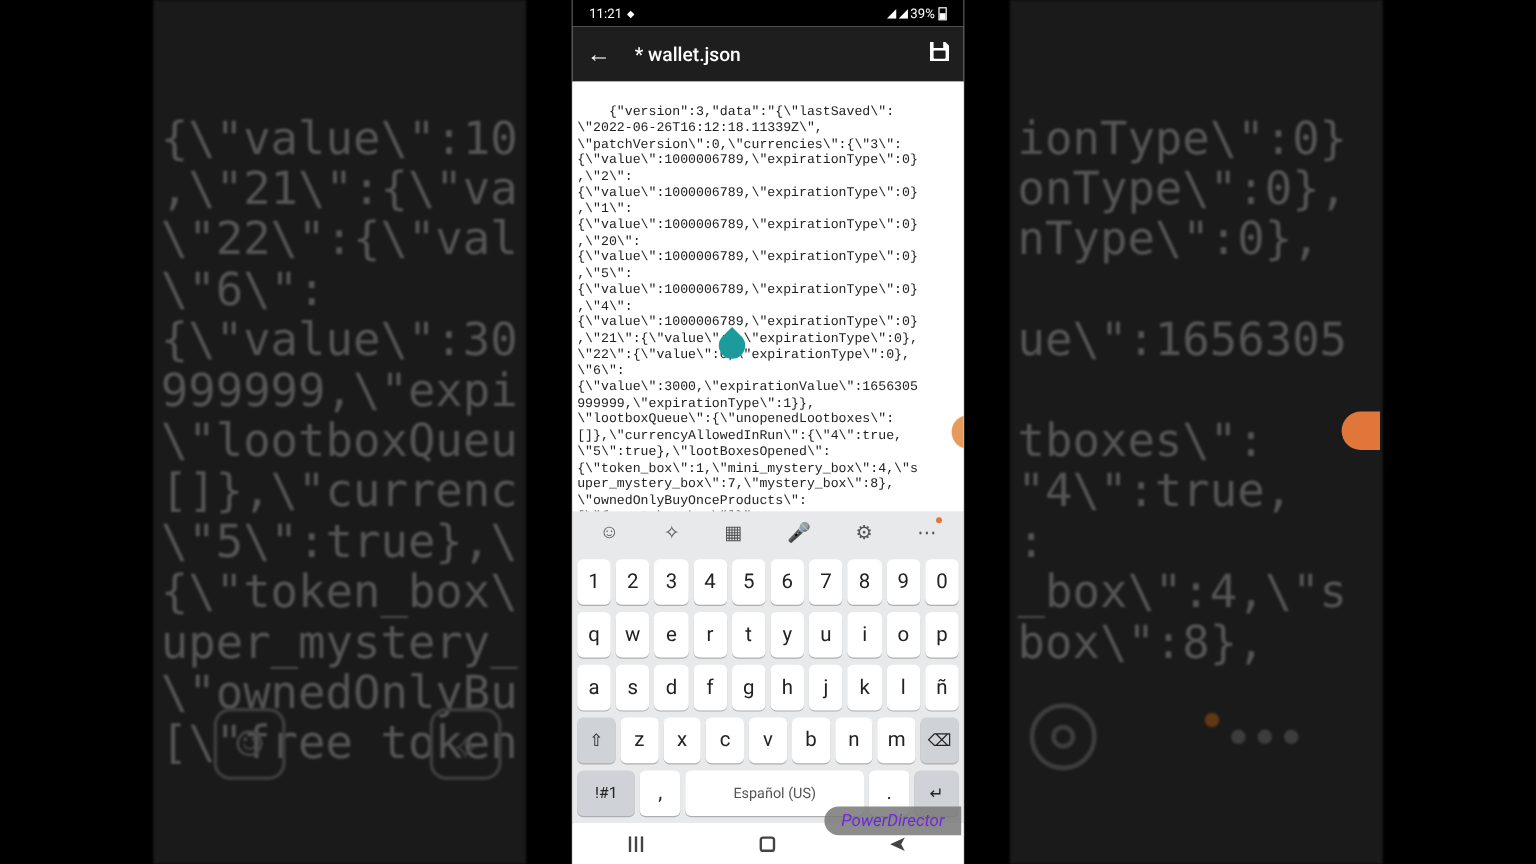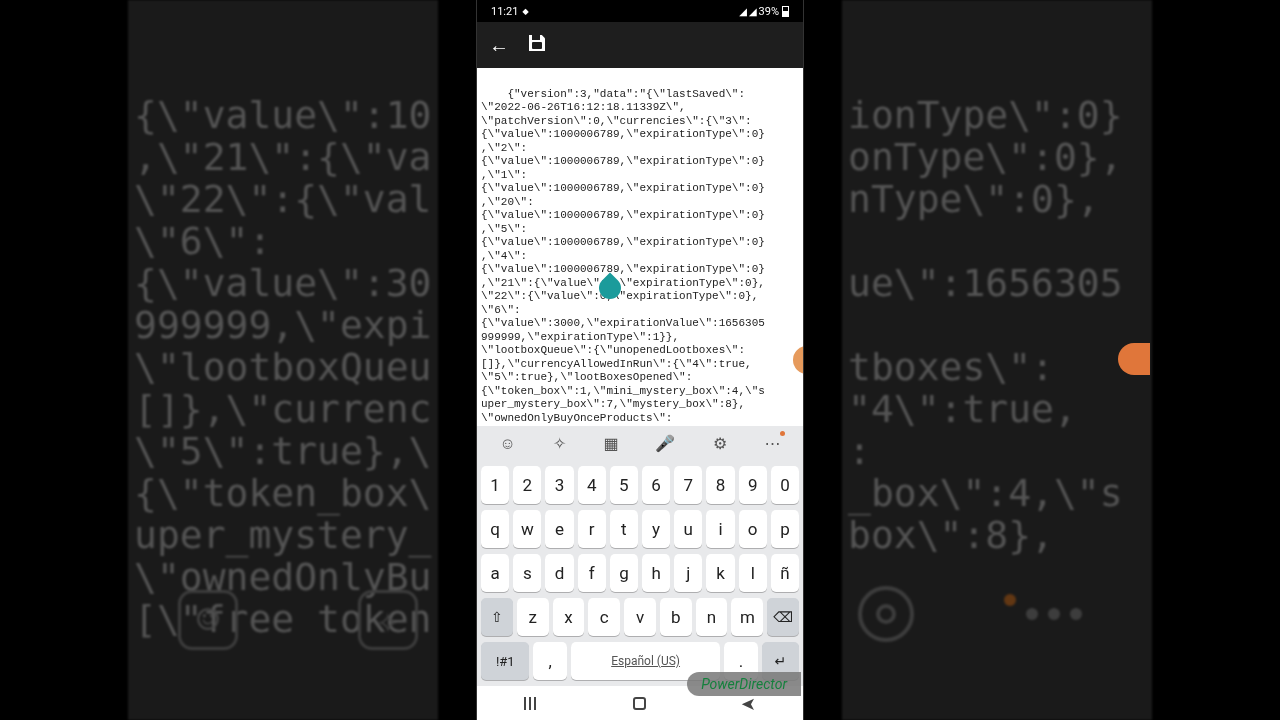--- a/index.html
+++ b/index.html
@@ -182,21 +182,21 @@
     flex:1;
     display:flex;
     align-items:center;
     justify-content:center;
     font-size:17px;
     color:#222;
     cursor:pointer;
     user-select:none;
   }
   .key.func { background:#cfd3d8; font-size:14px;}
-  .key.space { flex: 4; font-size:12px; color:#555;text-decoration:underline;}
+  .key.space { flex: 4; font-size:12px; color:#555;}
   .key.small { flex:0.9; }
   .row-bottom .key { height: 38px;}
   .row-bottom .key.sym { flex:1.3; font-size:13px;}
   .nav-bar {
     height: 34px;
     background:#fff;
     display:flex;
     align-items:center;
     justify-content:space-around;
     position:relative;
@@ -204,21 +204,21 @@
   .nav-recent{width:14px;height:12px;border-left:2px solid #444;border-right:2px solid #444;border-top:2px solid #444;}
   .nav-recent{border:none;display:flex;gap:3px;}
   .nav-recent span{width:2px;height:13px;background:#444;}
   .nav-home{width:13px;height:13px;border:2px solid #444;border-radius:3px;}
   .nav-back-g{font-size:18px;color:#444;transform:scaleX(-1);}
   .watermark {
     position:absolute;
     right:2px;
     bottom:24px;
     background: rgba(120,120,120,0.85);
-    color:#15803d;
+    color:#6d28d9;
     font-size:14px;
     padding: 4px 14px;
     border-radius: 12px 0 0 12px;
     font-style:italic;
     z-index:10;
   }
   .save-icon{
     width:16px;height:16px;
     display:inline-block;
     position:relative;
@@ -282,20 +282,21 @@
       <span class="sig-icon">◢</span>
       <span>39%</span>
       <span style="display:inline-block;width:7px;height:11px;border:1px solid #fff;position:relative;">
         <span style="position:absolute;bottom:0;left:0;right:0;height:55%;background:#fff"></span>
       </span>
     </div>
   </div>
 
   <div class="app-bar">
     <span class="app-back">←</span>
+    <span class="app-title">* wallet.json</span>
     <span class="app-save"><span class="save-icon"></span></span>
   </div>
 
   <div class="editor">
     <span>{"version":3,"data":"{\"lastSaved\":
 \"2022-06-26T16:12:18.11339Z\",
 \"patchVersion\":0,\"currencies\":{\"3\":
 {\"value\":1000006789,\"expirationType\":0}
 ,\"2\":
 {\"value\":1000006789,\"expirationType\":0}

